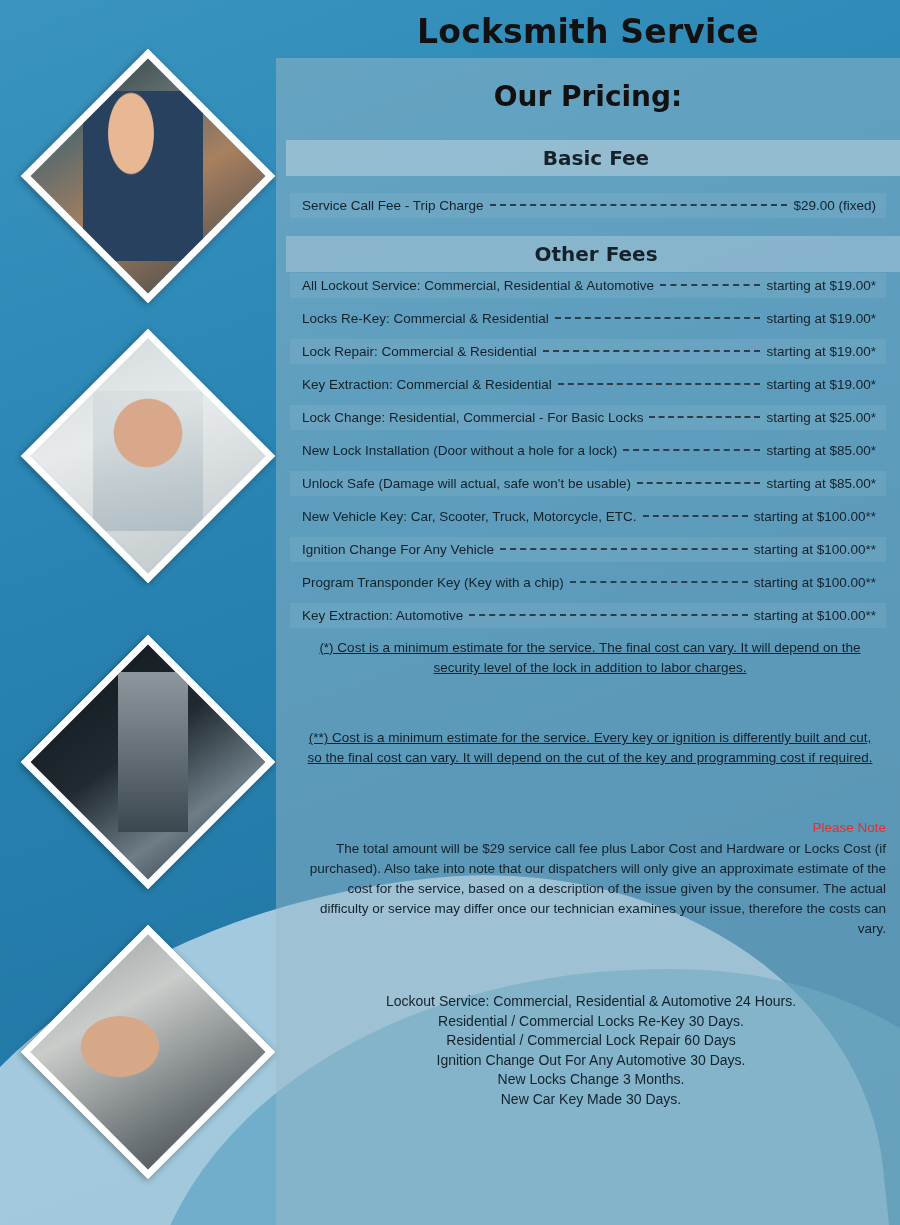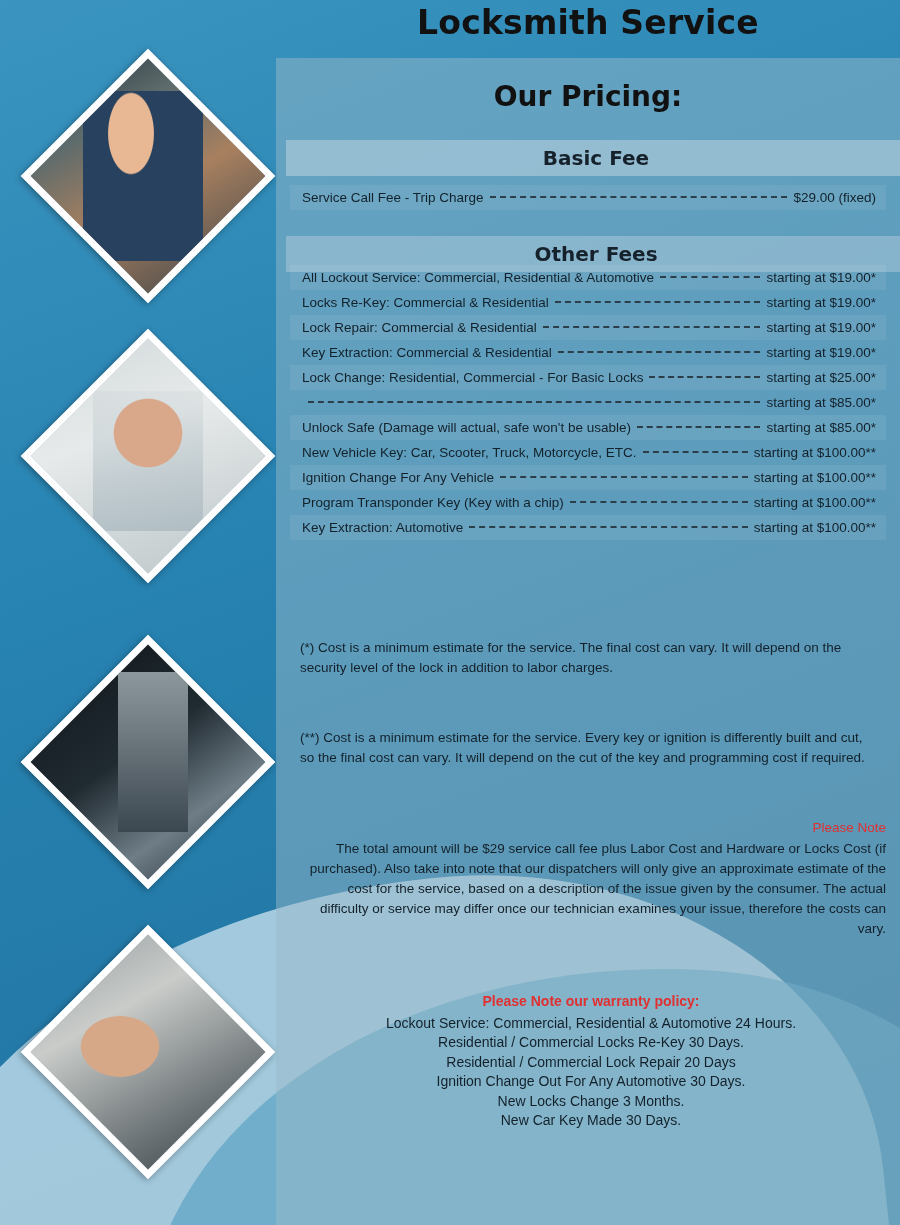--- a/index.html
+++ b/index.html
@@ -49,21 +49,21 @@
     position: absolute;
     left: 276px;
     top: 58px;
     width: 624px;
     height: 1167px;
     background: rgba(155, 185, 201, 0.48);
   }
 
   .title {
     position: absolute;
-    top: 3px;
+    top: 12px;
     left: 276px;
     width: 624px;
     text-align: center;
     font-size: 33px;
     font-weight: bold;
     color: #111111;
     letter-spacing: 0.2px;
     font-family: "DejaVu Sans", sans-serif;
   }
   .subtitle {
@@ -102,42 +102,44 @@
   #basic-rows { top: 185px; }
   #other-rows { top: 265px; }
 
   .row {
     display: flex;
     align-items: baseline;
     font-size: 13.5px;
     color: #13212b;
     padding: 5px 10px 5px 12px;
     white-space: nowrap;
+    margin-top: 8px;
   }
   .row:nth-child(odd) {
     background: rgba(255,255,255,0.07);
   }
   .row .label { flex: 0 0 auto; }
   .row .dots {
     flex: 1 1 auto;
     margin: 0 6px;
     border-bottom: 2px dashed #2c3e4a;
     transform: translateY(-4px);
     min-width: 20px;
   }
   .row .price { flex: 0 0 auto; }
 
   .notes {
     position: absolute;
     left: 300px;
     width: 580px;
-    text-align: left;
+    text-align: center;
     color: #13212b;
     font-size: 13.5px;
     line-height: 20px;
+    text-decoration: underline;
   }
   #note1 { top: 638px; }
   #note2 { top: 728px; }
 
   .please-note-block {
     position: absolute;
     left: 296px;
     width: 590px;
     text-align: right;
     color: #13212b;
@@ -262,20 +264,21 @@
         <span class="label">Key Extraction: Commercial &amp; Residential</span>
         <span class="dots"></span>
         <span class="price">starting at $19.00*</span>
       </div>
       <div class="row">
         <span class="label">Lock Change: Residential, Commercial - For Basic Locks</span>
         <span class="dots"></span>
         <span class="price">starting at $25.00*</span>
       </div>
       <div class="row">
+        <span class="label">New Lock Installation (Door without a hole for a lock)</span>
         <span class="dots"></span>
         <span class="price">starting at $85.00*</span>
       </div>
       <div class="row">
         <span class="label">Unlock Safe (Damage will actual, safe won't be usable)</span>
         <span class="dots"></span>
         <span class="price">starting at $85.00*</span>
       </div>
       <div class="row">
         <span class="label">New Vehicle Key: Car, Scooter, Truck, Motorcycle, ETC.</span>
@@ -301,25 +304,24 @@
 
   <div class="notes" id="note1">(*) Cost is a minimum estimate for the service. The final cost can vary. It will depend on the security level of the lock in addition to labor charges.</div>
   <div class="notes" id="note2">(**) Cost is a minimum estimate for the service. Every key or ignition is differently built and cut, so the final cost can vary. It will depend on the cut of the key and programming cost if required.</div>
 
   <div class="please-note-block">
     <div class="please-note-head">Please Note</div>
     <div>The total amount will be $29 service call fee plus Labor Cost and Hardware or Locks Cost (if purchased). Also take into note that our dispatchers will only give an approximate estimate of the cost for the service, based on a description of the issue given by the consumer. The actual difficulty or service may differ once our technician examines your issue, therefore the costs can vary.</div>
   </div>
 
   <div class="warranty-block">
-    <div class="warranty-head">Please Note our warranty policy:</div>
     <div id="warranty-lines">
         <div>Lockout Service: Commercial, Residential &amp; Automotive 24 Hours.</div>
         <div>Residential / Commercial Locks Re-Key 30 Days.</div>
-        <div>Residential / Commercial Lock Repair 20 Days</div>
+        <div>Residential / Commercial Lock Repair 60 Days</div>
         <div>Ignition Change Out For Any Automotive 30 Days.</div>
         <div>New Locks Change 3 Months.</div>
         <div>New Car Key Made 30 Days.</div>
       </div>
   </div>
 
   <div class="diamond" id="photo1">
     <div class="inner ph1"></div>
   </div>
   <div class="diamond" id="photo2">

